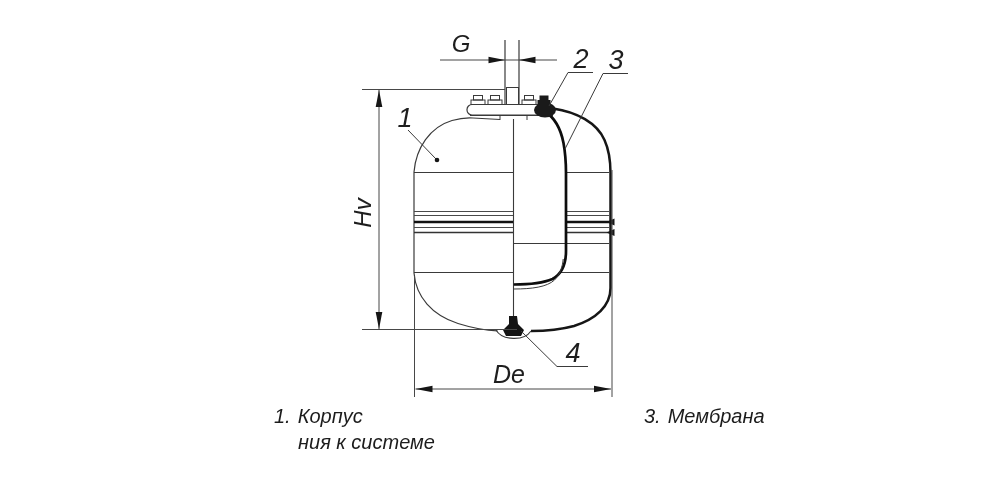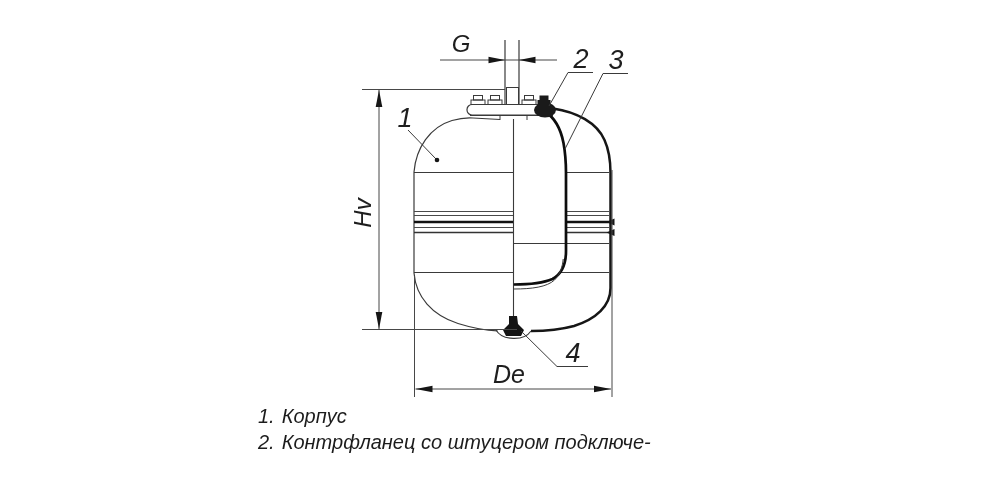--- a/index.html
+++ b/index.html
@@ -12,21 +12,21 @@
   }
   svg{position:absolute;left:0;top:0;}
   .legend{
     position:absolute;
     top:403px;left:0;width:1000px;
     color:#1c1c1c;
     font-style:italic;
     font-size:20px;
     line-height:26px;
   }
-  .legend-col{position:absolute;top:0;}
+  .legend-col{position:absolute;top:0;margin-left:16px;}
   .legend-col.left{left:258px;width:360px;}
   .legend-col.right{left:628px;width:200px;}
   .legend-row{white-space:nowrap;}
   .legend-row .num{display:inline-block;margin-right:7px;}
   .legend-row.cont{padding-left:24px;}
 </style>
 </head>
 <body>
 
 <div class="canvas">
@@ -154,21 +154,24 @@
       <path d="M557,366.5 L588,366.5 M557,366.5 L521,331"></path>
       <text x="573" y="362" text-anchor="middle" font-size="27" font-style="italic" fill="#1e1e1e" stroke="none">4</text>
     </g>
   </svg>
 
   <div class="legend">
     <div class="legend-col left">
       <div class="legend-row">
         <span class="num">1.</span><span>Корпус</span>
       </div>
-      <div class="legend-row">
-        <span class="num">2.</span><span>Контрфланец со штуцером подключе-</span>
+      <div class="legend-row cont">
+        <span>ния к системе</span>
       </div>
     </div>
     <div class="legend-col right">
+      <div class="legend-row">
+        <span class="num">3.</span><span>Мембрана</span>
+      </div>
     </div>
   </div>
 
 </div>
 
 </body></html>

